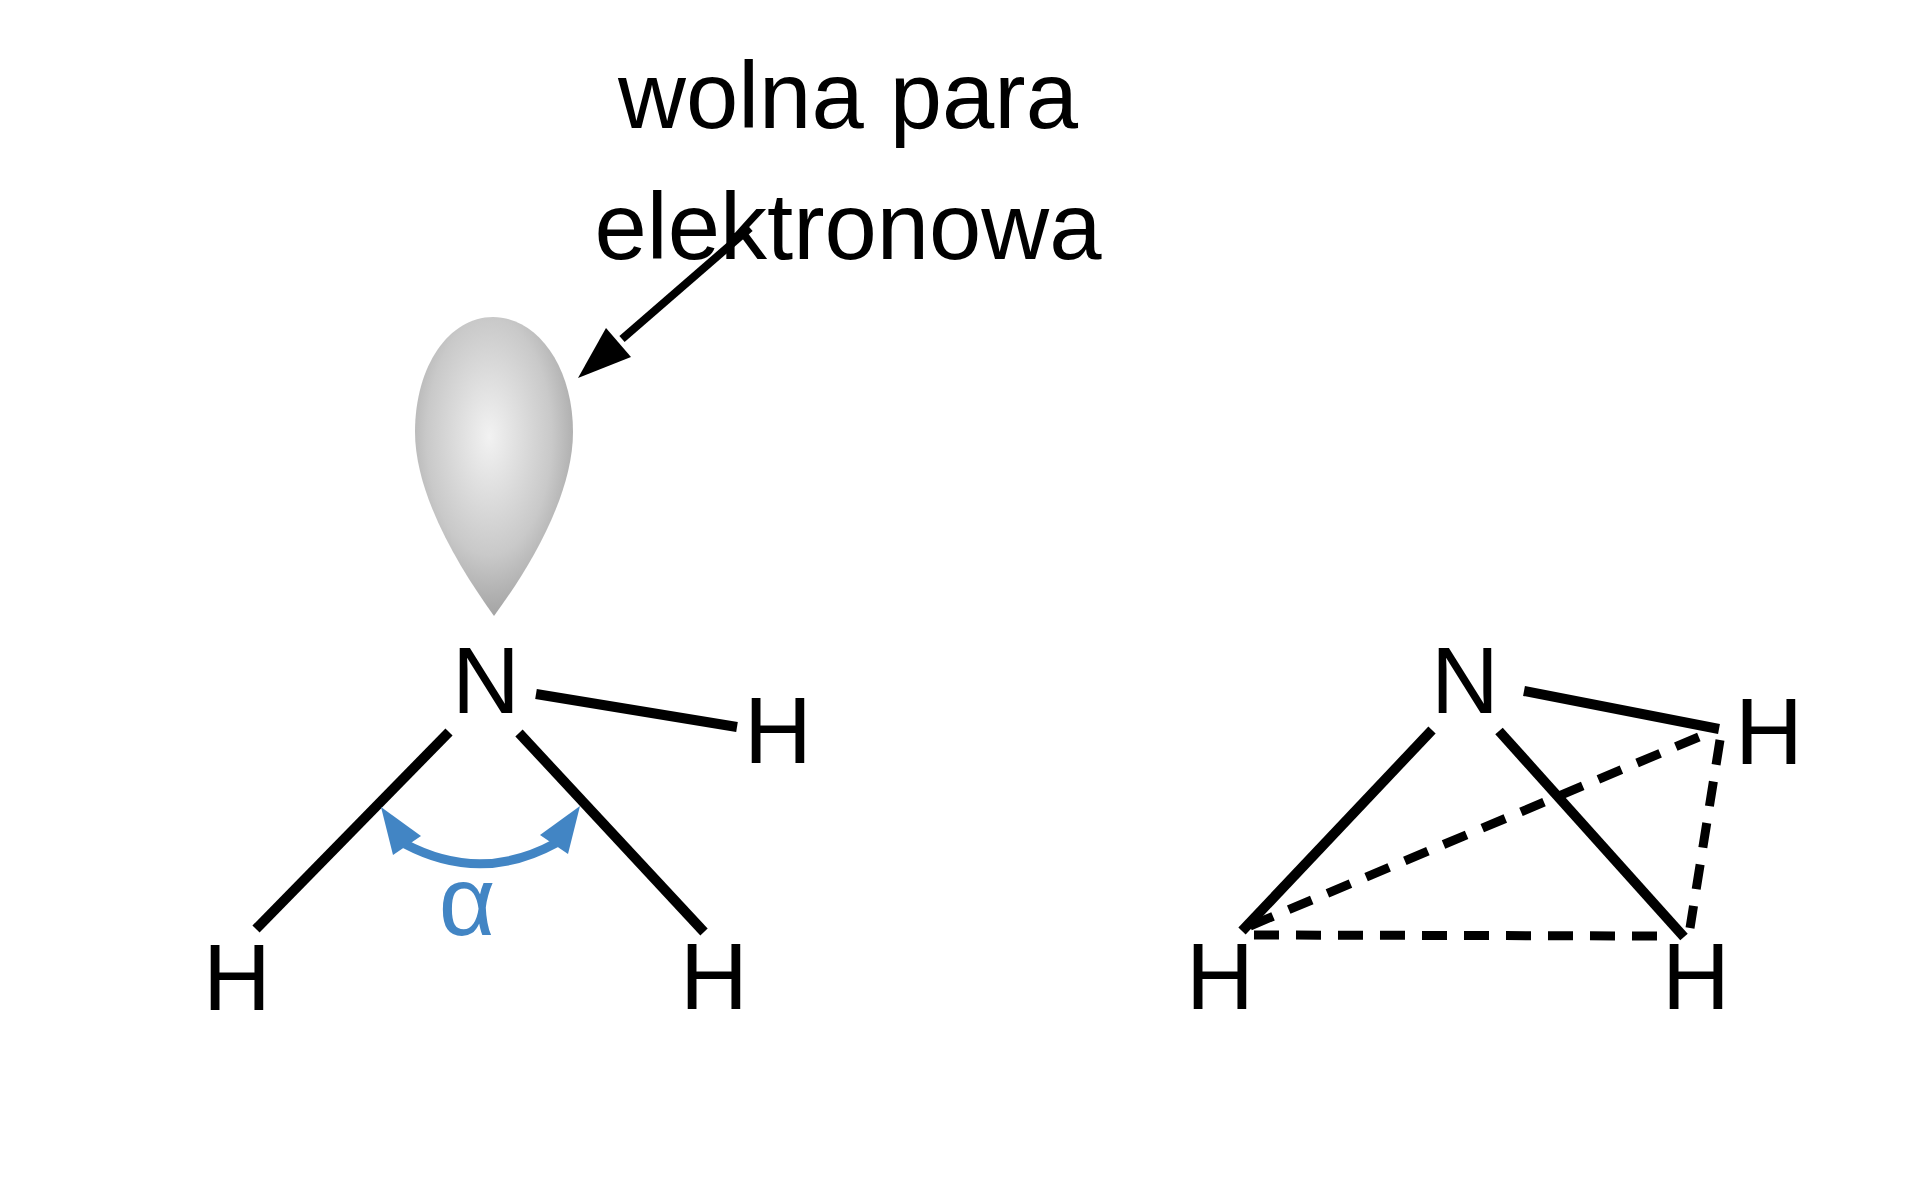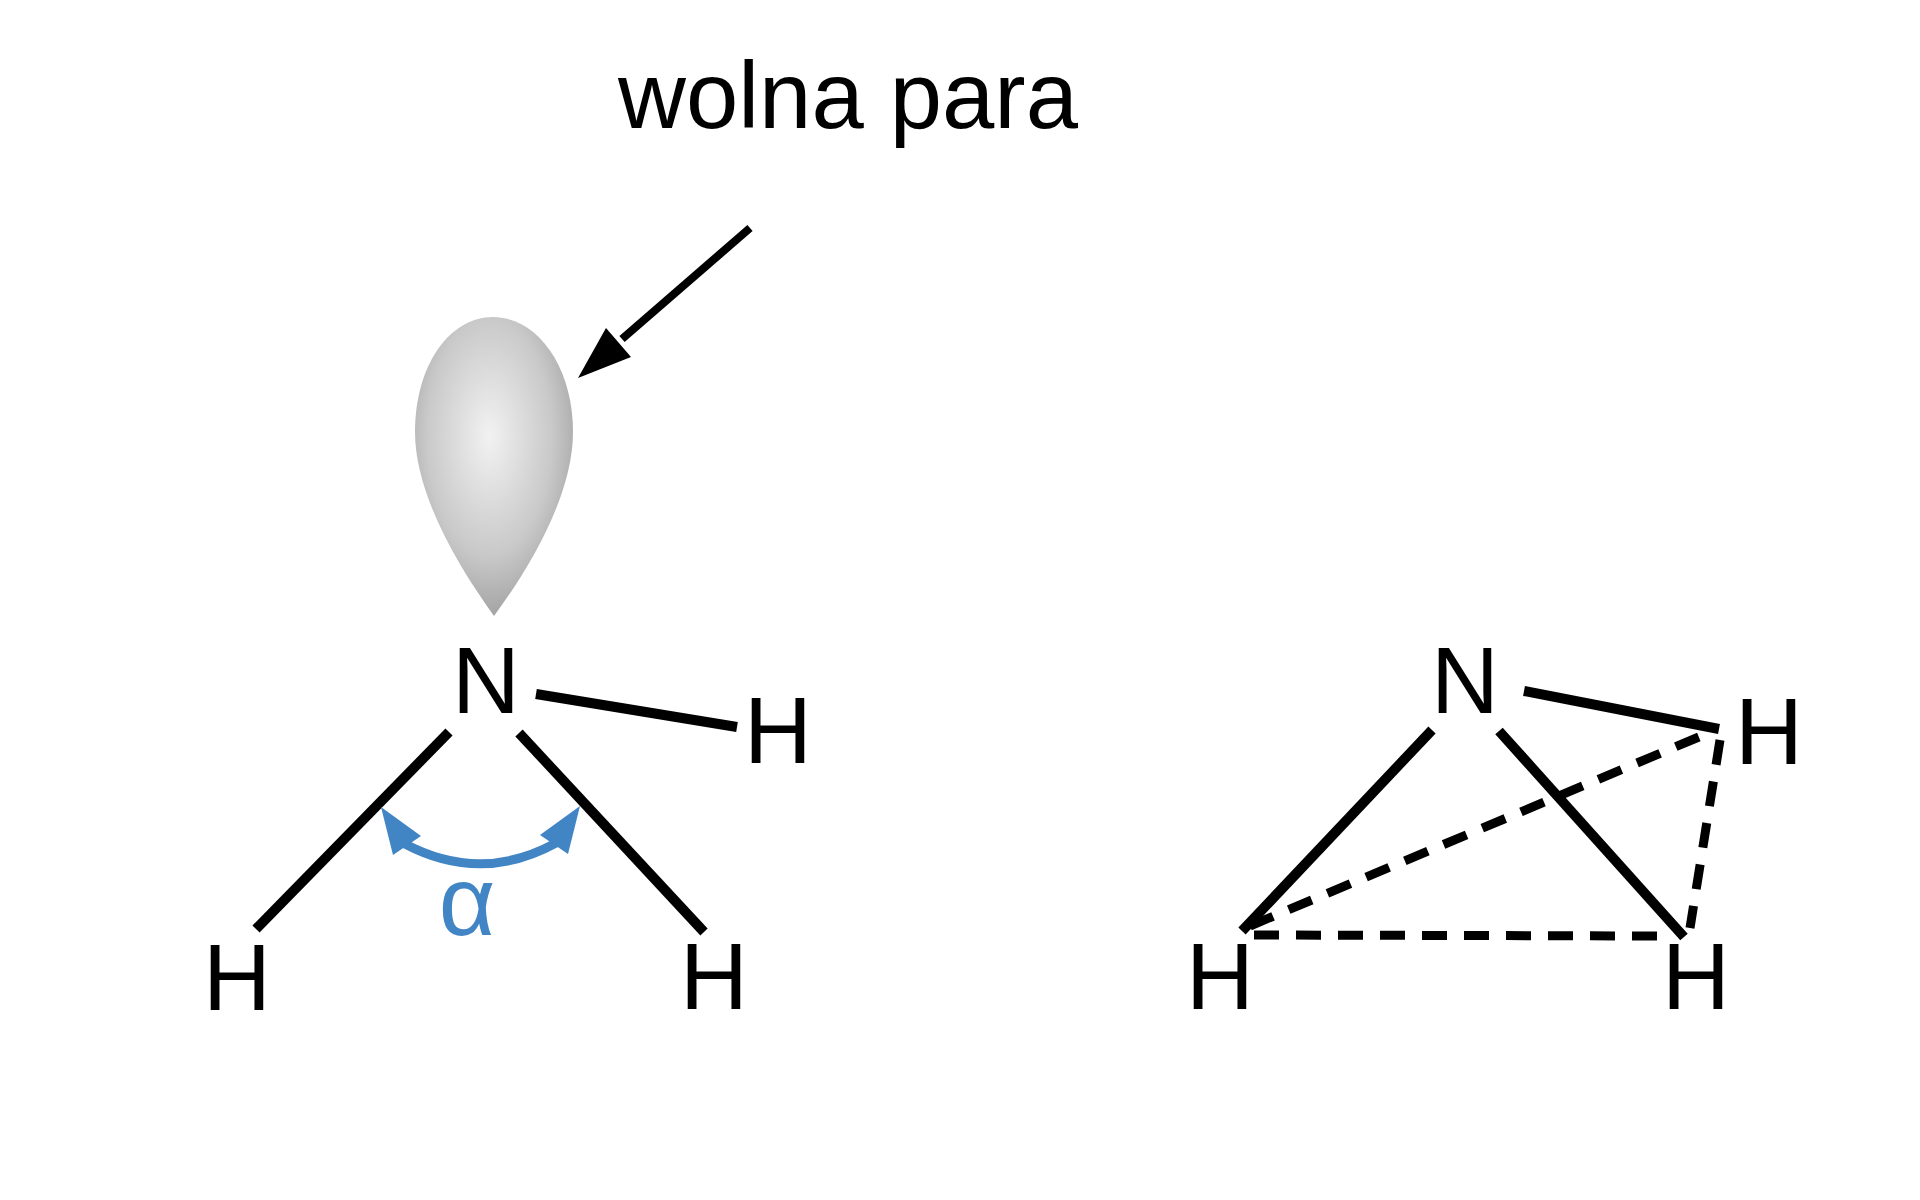--- a/index.html
+++ b/index.html
@@ -79,20 +79,21 @@
     <line class="ink-line" x1="1524" y1="691" x2="1719" y2="729" stroke-width="10"></line>
     <line class="ink-line" x1="1499" y1="731" x2="1684" y2="937" stroke-width="10"></line>
 
     <line class="ink-line" x1="1250" y1="926" x2="1706" y2="734" stroke-width="9" stroke-dasharray="25 17"></line>
     <line class="ink-line" x1="1254" y1="935" x2="1666" y2="936" stroke-width="9" stroke-dasharray="25 17"></line>
     <line class="ink-line" x1="1720" y1="740" x2="1690" y2="928" stroke-width="9" stroke-dasharray="25 17"></line>
   </svg>
 
   <div class="label title" style="left:848px;top:30px;">
     <div>wolna para</div>
+    <div>elektronowa</div>
   </div>
 
   <div class="label atom" style="left:486px;top:681px;">N</div>
   <div class="label atom" style="left:778px;top:731px;">H</div>
   <div class="label atom" style="left:237px;top:978px;">H</div>
   <div class="label atom" style="left:714px;top:977px;">H</div>
   <div class="label alpha" style="left:467px;top:901px;">α</div>
 
 
   <div class="label atom" style="left:1465px;top:681px;">N</div>

